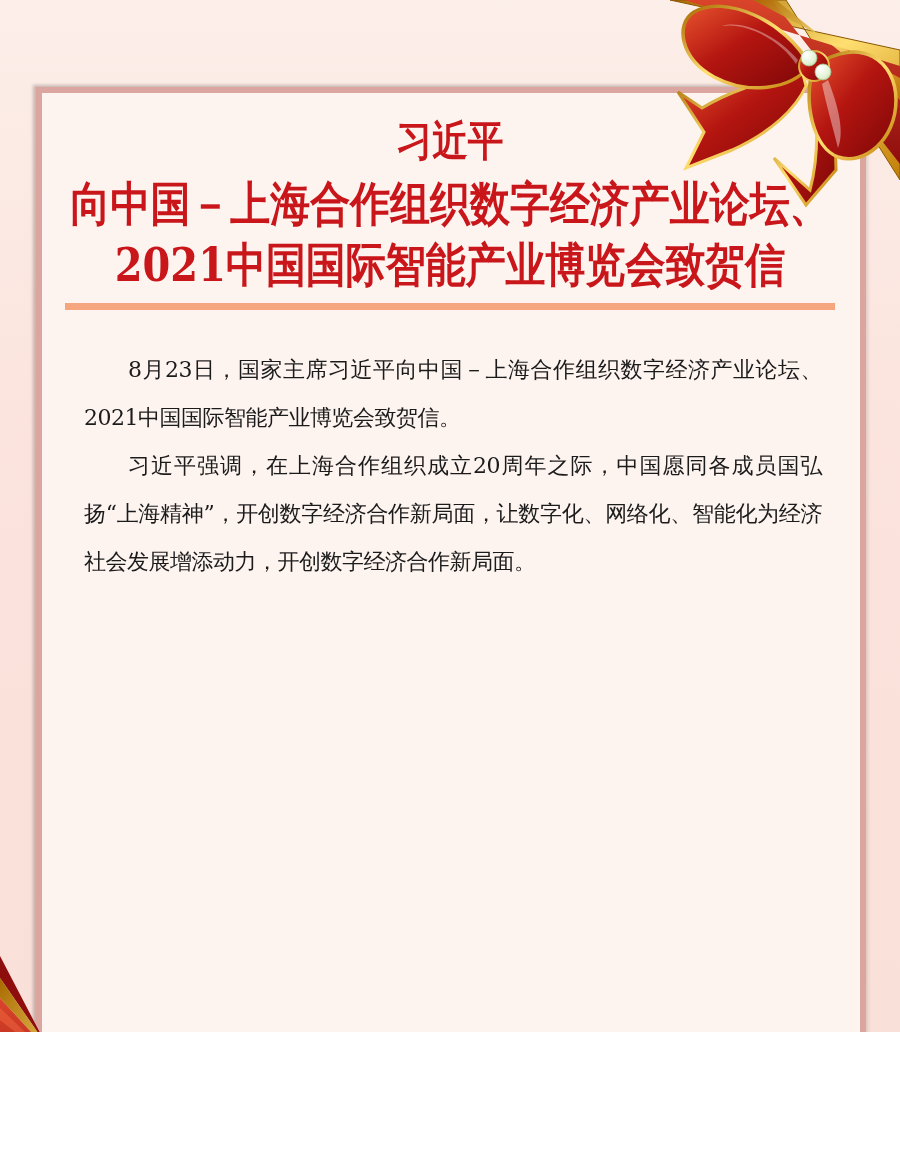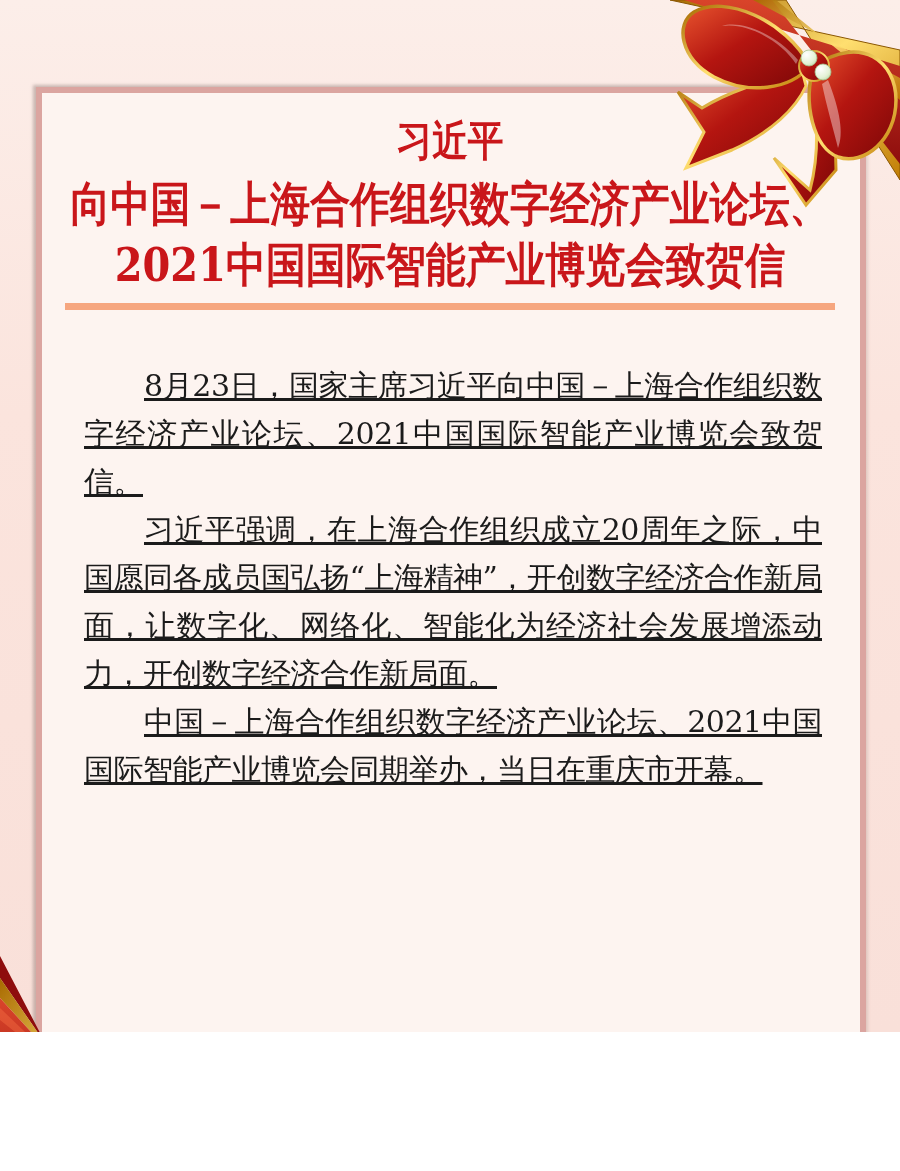--- a/index.html
+++ b/index.html
@@ -31,28 +31,27 @@
   .title-line.l1{font-size:42px;padding:8px 0 12px 0;}
   .title-line.l2,.title-line.l3{font-size:47px;padding:6px 0 8px 0;}
   .divider{
     position:absolute;
     left:65px;top:303px;
     width:770px;height:7px;
     background:#f6a67f;
   }
   .article{
     position:absolute;
-    left:84px;top:362px;
+    left:84px;top:346px;
     width:738px;
-    font-size:30px;
+    font-size:22px;
     letter-spacing:-0.5px;
     line-height:48px;
     color:#1b1b1b;
     text-align:justify;
-    text-decoration:underline;
   }
   .article p{margin:0;text-indent:2em;}
   .footer{
     position:absolute;
     left:0;top:1112px;width:900px;height:44px;
     display:flex;align-items:center;justify-content:center;gap:10px;
   }
   .footer .credit{
     font-family:"Liberation Sans","DejaVu Sans",sans-serif;
     font-size:19px;color:#4a4a4a;letter-spacing:2px;
@@ -72,21 +71,20 @@
     <div class="title-line l1">习近平</div>
     <div class="title-line l2">向中国－上海合作组织数字经济产业论坛、</div>
     <div class="title-line l3">2021中国国际智能产业博览会致贺信</div>
   </div>
 
   <div class="divider"></div>
 
   <div class="article">
     <p>8月23日，国家主席习近平向中国－上海合作组织数字经济产业论坛、2021中国国际智能产业博览会致贺信。</p>
     <p>习近平强调，在上海合作组织成立20周年之际，中国愿同各成员国弘扬“上海精神”，开创数字经济合作新局面，让数字化、网络化、智能化为经济社会发展增添动力，开创数字经济合作新局面。</p>
-    <p>中国－上海合作组织数字经济产业论坛、2021中国国际智能产业博览会同期举办，当日在重庆市开幕。</p>
   </div>
 
   <svg class="ribbon-tr" viewBox="0 0 310 220" xmlns="http://www.w3.org/2000/svg">
     <defs>
       <linearGradient id="redG" x1="0" y1="0" x2="1" y2="1">
         <stop offset="0" stop-color="#e8542e"></stop>
         <stop offset="0.45" stop-color="#b41510"></stop>
         <stop offset="1" stop-color="#7c0707"></stop>
       </linearGradient>
       <linearGradient id="redG2" x1="0" y1="0" x2="0" y2="1">

